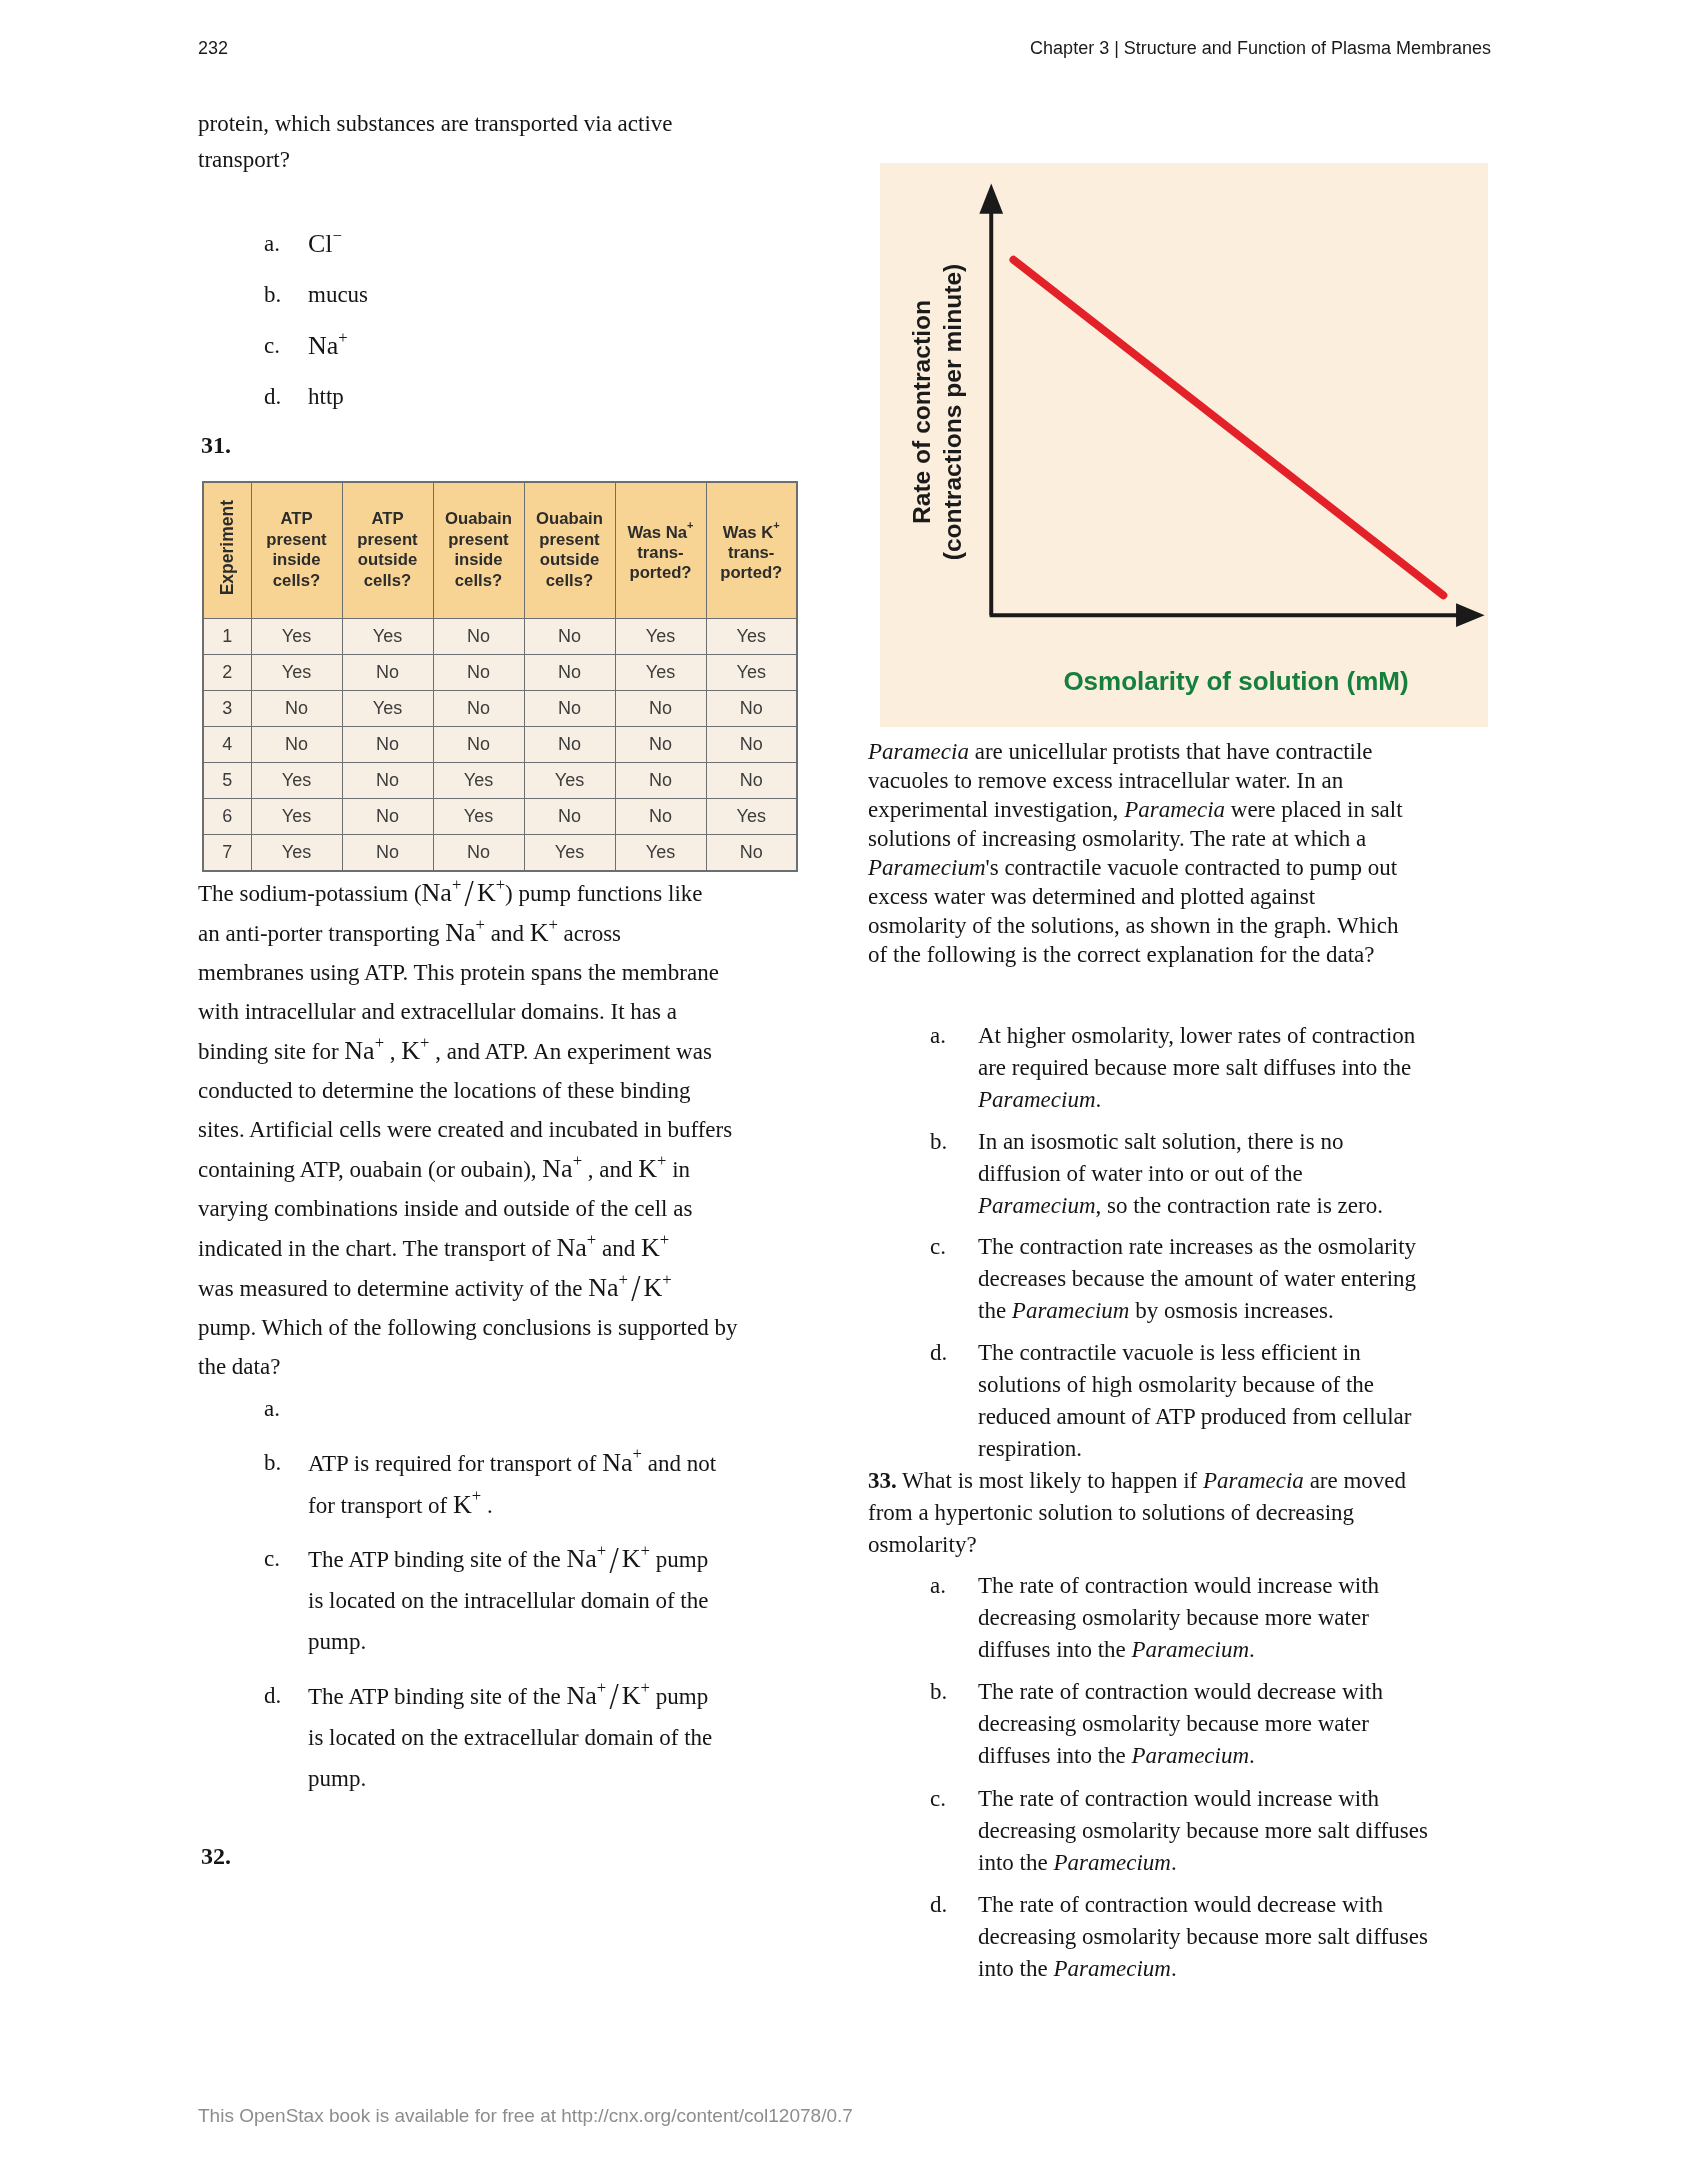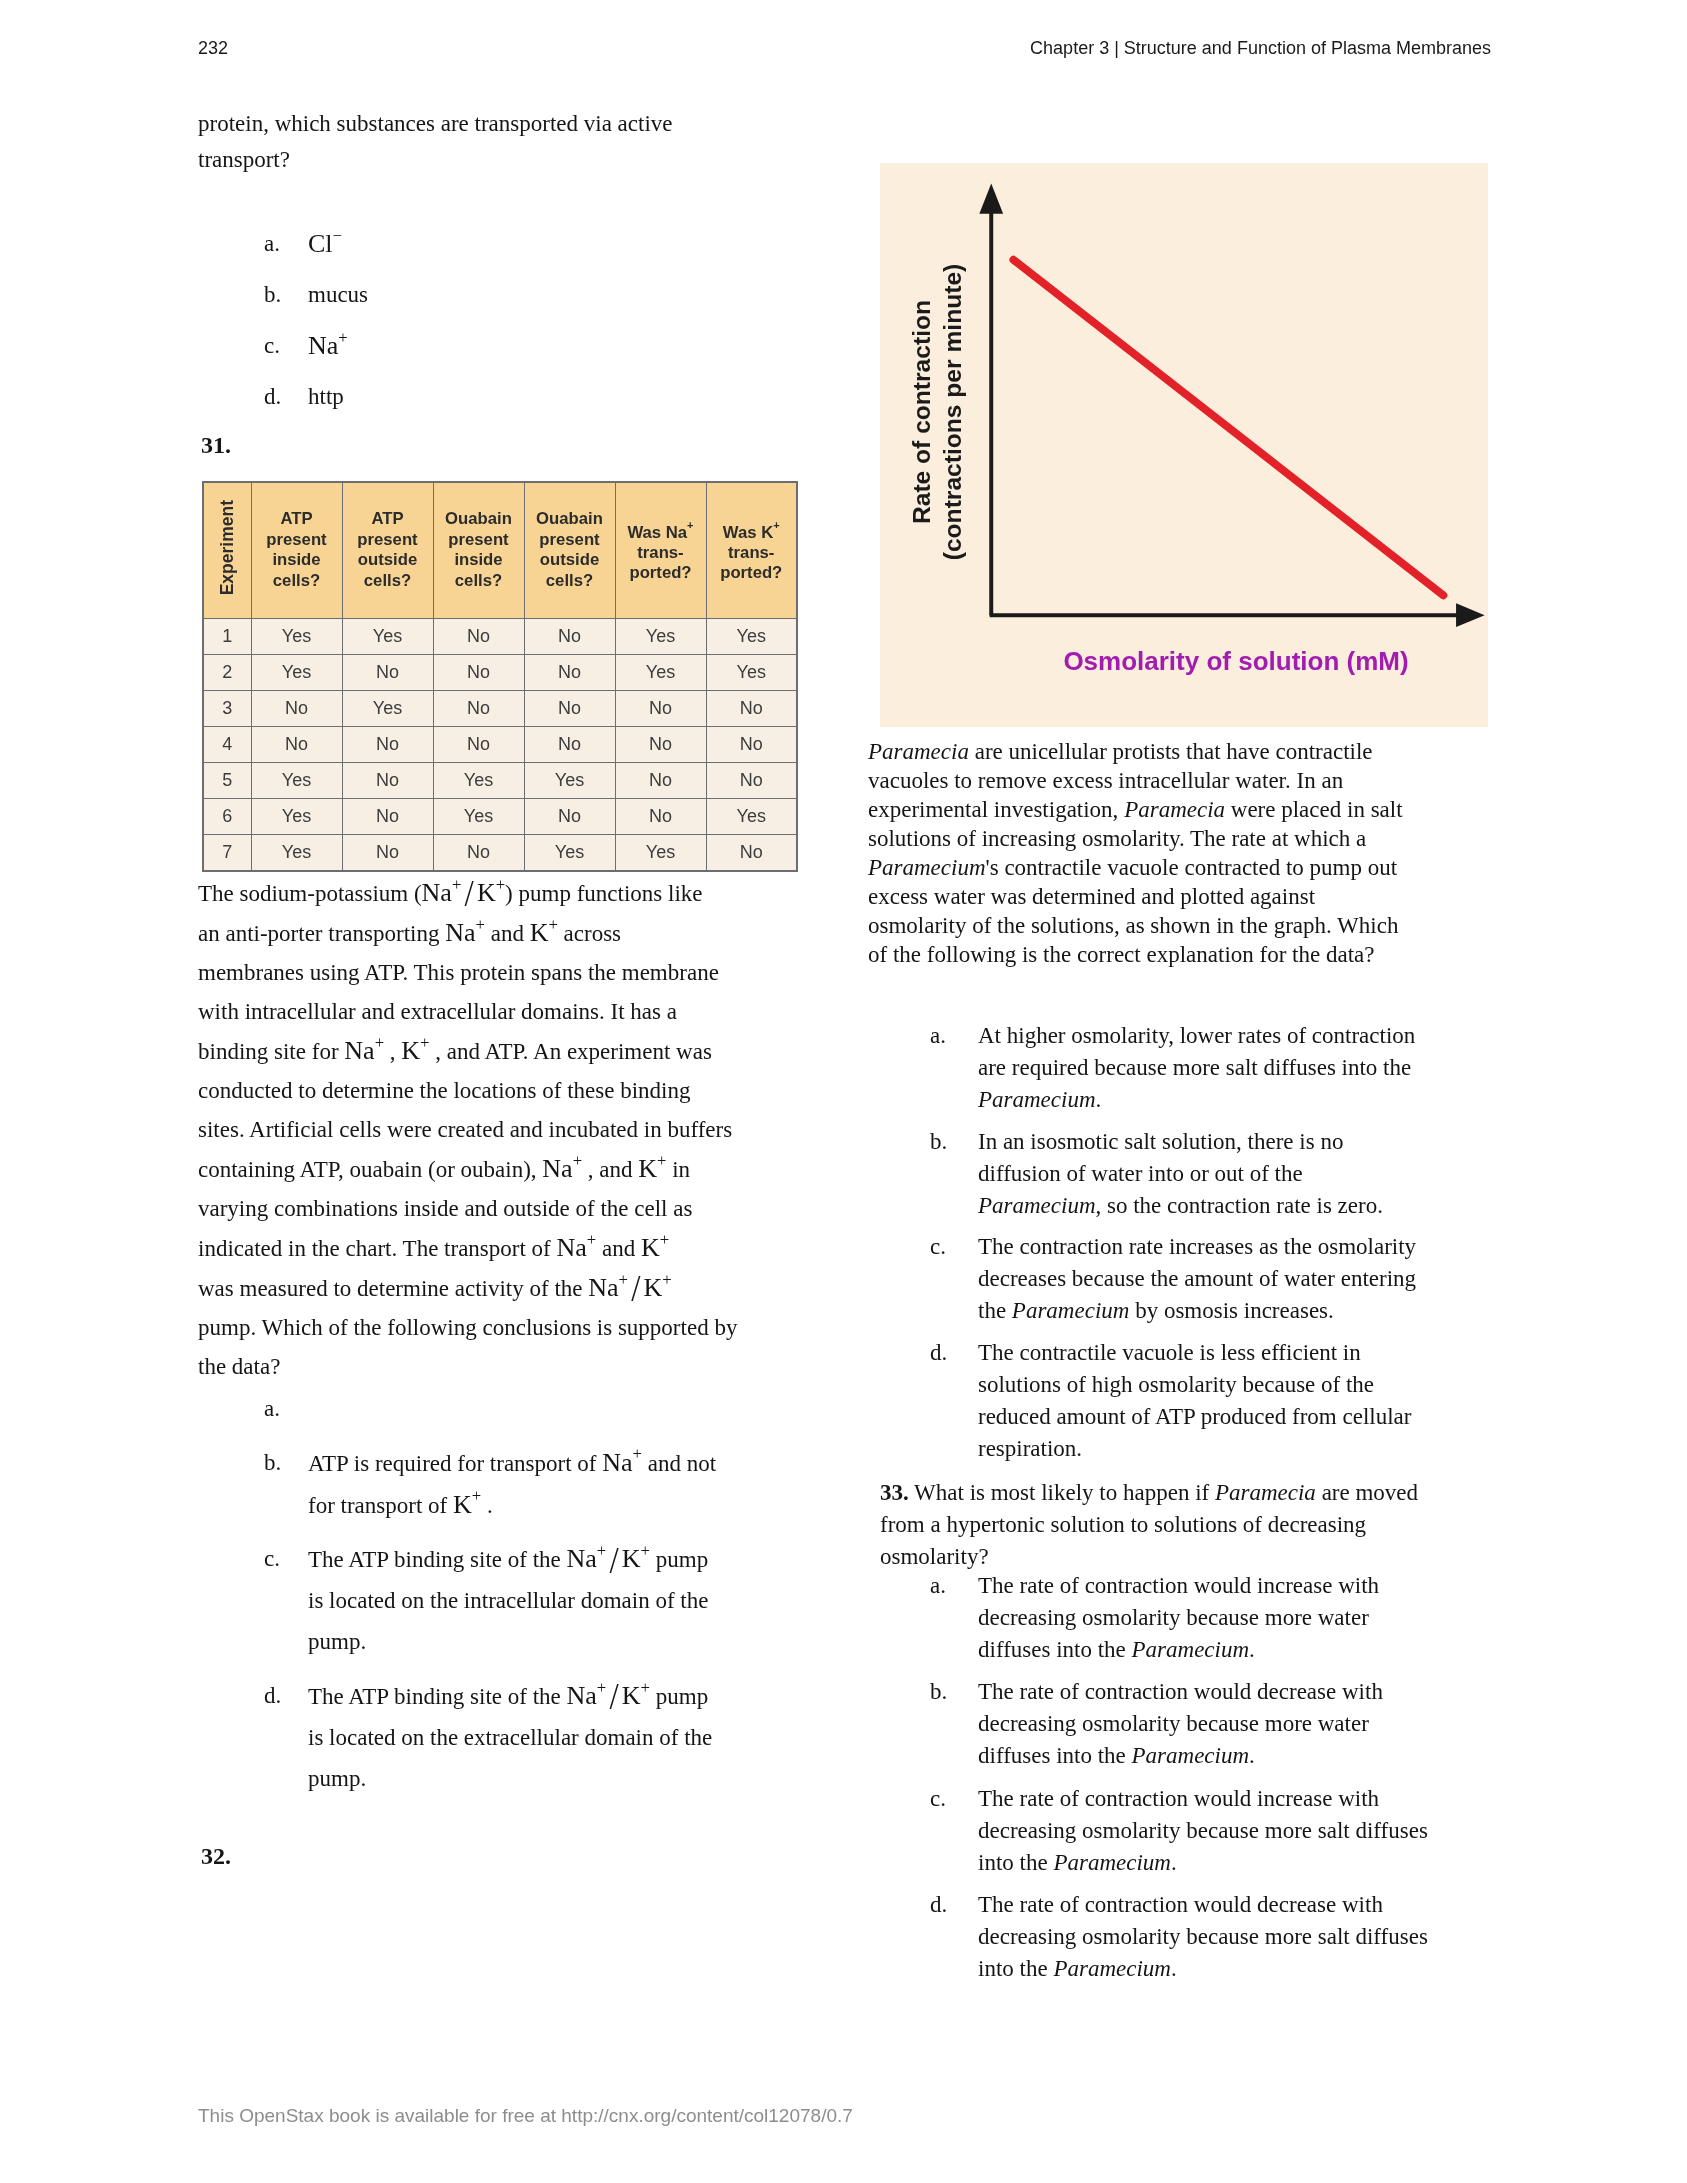--- a/index.html
+++ b/index.html
@@ -45,22 +45,22 @@
   .etable td{font:18px/35px "Liberation Sans", sans-serif;color:#3c3c3c;height:35px;padding:0;}
   .vert{writing-mode:vertical-rl;transform:rotate(180deg);display:inline-block;font:bold 17.5px "Liberation Sans", sans-serif;}
   
   .graphbox{background:var(--figure_bg,#fbeedd);overflow:visible;}
   .graphbox svg{position:absolute;left:0;top:0;}
   .axis{stroke:var(--figure_axis,#1a1a1a);stroke-width:5;}
   .arrowhead{fill:var(--figure_axis,#1a1a1a);}
   .trend{stroke:var(--figure_line_red,#e32128);stroke-width:10;stroke-linecap:round;}
   .ylab{position:absolute;left:-193px;top:218px;width:500px;text-align:center;
         transform:rotate(-90deg);font:bold 24.6px/31px "Liberation Sans", sans-serif;color:#1b1b1b;}
-  .xlab{position:absolute;left:102px;top:483px;width:508px;text-align:center;
-        font:bold 26px "Liberation Sans", sans-serif;color:#a21caf;}
+  .xlab{position:absolute;left:102px;top:503px;width:508px;text-align:center;
+        font:bold 26px "Liberation Sans", sans-serif;color:#15803d;}
   i{font-style:italic;}
 </style>
 </head>
 <body>
 
 <div class="abs pghead" style="left:198px;top:38px;">232</div>
 <div class="abs pghead" style="left:794px;top:38px;width:697px;text-align:right;">Chapter 3 | Structure and Function of Plasma Membranes</div>
 
 <p class="abs serif intro" style="left:198px;top:106px;margin:0;">protein, which substances are transported via active<br>transport?</p>
 
@@ -224,21 +224,21 @@
   <li class="opt serif">
     <span class="letter">c.</span>
     <span>The contraction rate increases as the osmolarity<br>decreases because the amount of water entering<br>the <i>Paramecium</i> by osmosis increases.</span>
     </li>
   <li class="opt serif">
     <span class="letter">d.</span>
     <span>The contractile vacuole is less efficient in<br>solutions of high osmolarity because of the<br>reduced amount of ATP produced from cellular<br>respiration.</span>
     </li>
 </ol>
 
-<p class="abs serif q33stem" style="left:868px;top:1465px;margin:12px;"><b>33.</b> What is most likely to happen if <i>Paramecia</i> are moved<br>from a hypertonic solution to solutions of decreasing<br>osmolarity?</p>
+<p class="abs serif q33stem" style="left:868px;top:1465px;margin:0;"><b>33.</b> What is most likely to happen if <i>Paramecia</i> are moved<br>from a hypertonic solution to solutions of decreasing<br>osmolarity?</p>
 
 <ol class="abs opts q33opts" style="left:930px;top:1570px;">
   <li class="opt serif">
     <span class="letter">a.</span>
     <span>The rate of contraction would increase with<br>decreasing osmolarity because more water<br>diffuses into the <i>Paramecium</i>.</span>
     </li>
   <li class="opt serif">
     <span class="letter">b.</span>
     <span>The rate of contraction would decrease with<br>decreasing osmolarity because more water<br>diffuses into the <i>Paramecium</i>.</span>
     </li>

